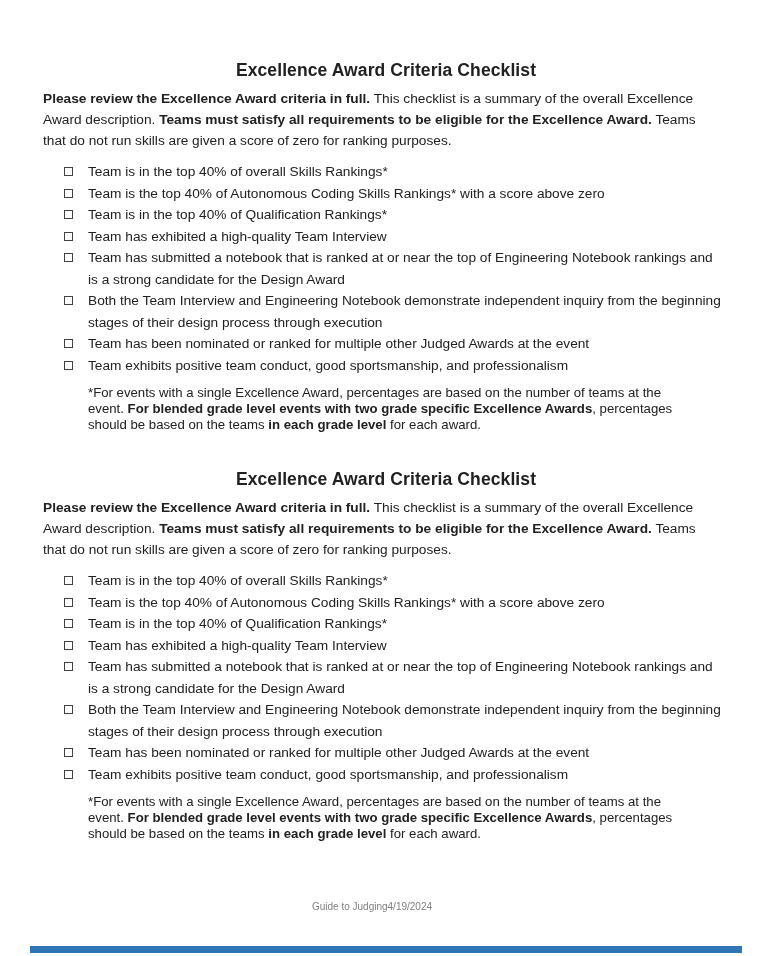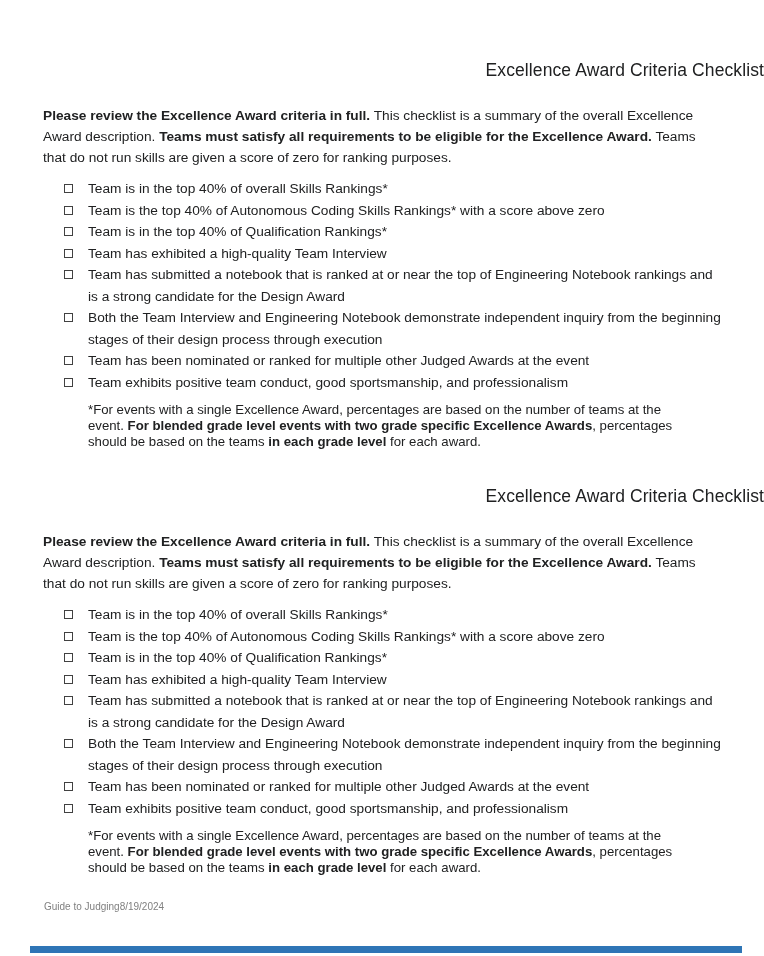--- a/index.html
+++ b/index.html
@@ -10,29 +10,29 @@
     color: #202122;
     position: relative;
     overflow: hidden;
   }
   .page { position: absolute; inset: 0; }
 
   .section-title {
     margin-top: 60px;
     font-size: 17.5px;
     line-height: 20px;
-    font-weight: normal;
-    text-align: right;
+    font-weight: bold;
+    text-align: center;
     letter-spacing: 0.1px;
     margin-left: 8px;
   }
   .section:nth-of-type(2) .section-title { margin-top: 36px; }
 
   .intro {
-    margin: 25px 42px 0 43px;
+    margin: 8px 42px 0 43px;
     font-size: 13.7px;
     line-height: 21px;
   }
 
   ul.checklist {
     list-style: none;
     margin: 10px 42px 0 63px;
   }
   ul.checklist li {
     position: relative;
@@ -55,21 +55,21 @@
     font-size: 13.2px;
     line-height: 16px;
   }
 
   .page-footer {
     position: absolute;
     top: 901px;
     left: 44px;
     right: 64px;
     display: flex;
-    justify-content: flex-start;
+    justify-content: center;
     font-size: 10px;
     color: #808080;
   }
 
   .accent-bar {
     position: absolute;
     top: 946px;
     left: 30px;
     width: 712px;
     height: 7px;
@@ -108,18 +108,18 @@
       <li><span class="checkbox"></span><span>Team has submitted a notebook that is ranked at or near the top of Engineering Notebook rankings and is a strong candidate for the Design Award</span></li>
       <li><span class="checkbox"></span><span>Both the Team Interview and Engineering Notebook demonstrate independent inquiry from the beginning stages of their design process through execution</span></li>
       <li><span class="checkbox"></span><span>Team has been nominated or ranked for multiple other Judged Awards at the event</span></li>
       <li><span class="checkbox"></span><span>Team exhibits positive team conduct, good sportsmanship, and professionalism</span></li>
     </ul>
     <p class="footnote"><span>*For events with a single Excellence Award, percentages are based on the number of teams at the event. </span><b>For blended grade level events with two grade specific Excellence Awards</b><span>, percentages should be based on the teams </span><b>in each grade level</b><span> for each award.</span></p>
   </section>
 
   <div class="page-footer">
     <span>Guide to Judging</span>
-    <span>8/19/2024</span>
+    <span>4/19/2024</span>
   </div>
 
   <div class="accent-bar"></div>
 
 </main>
 
 </body></html>

